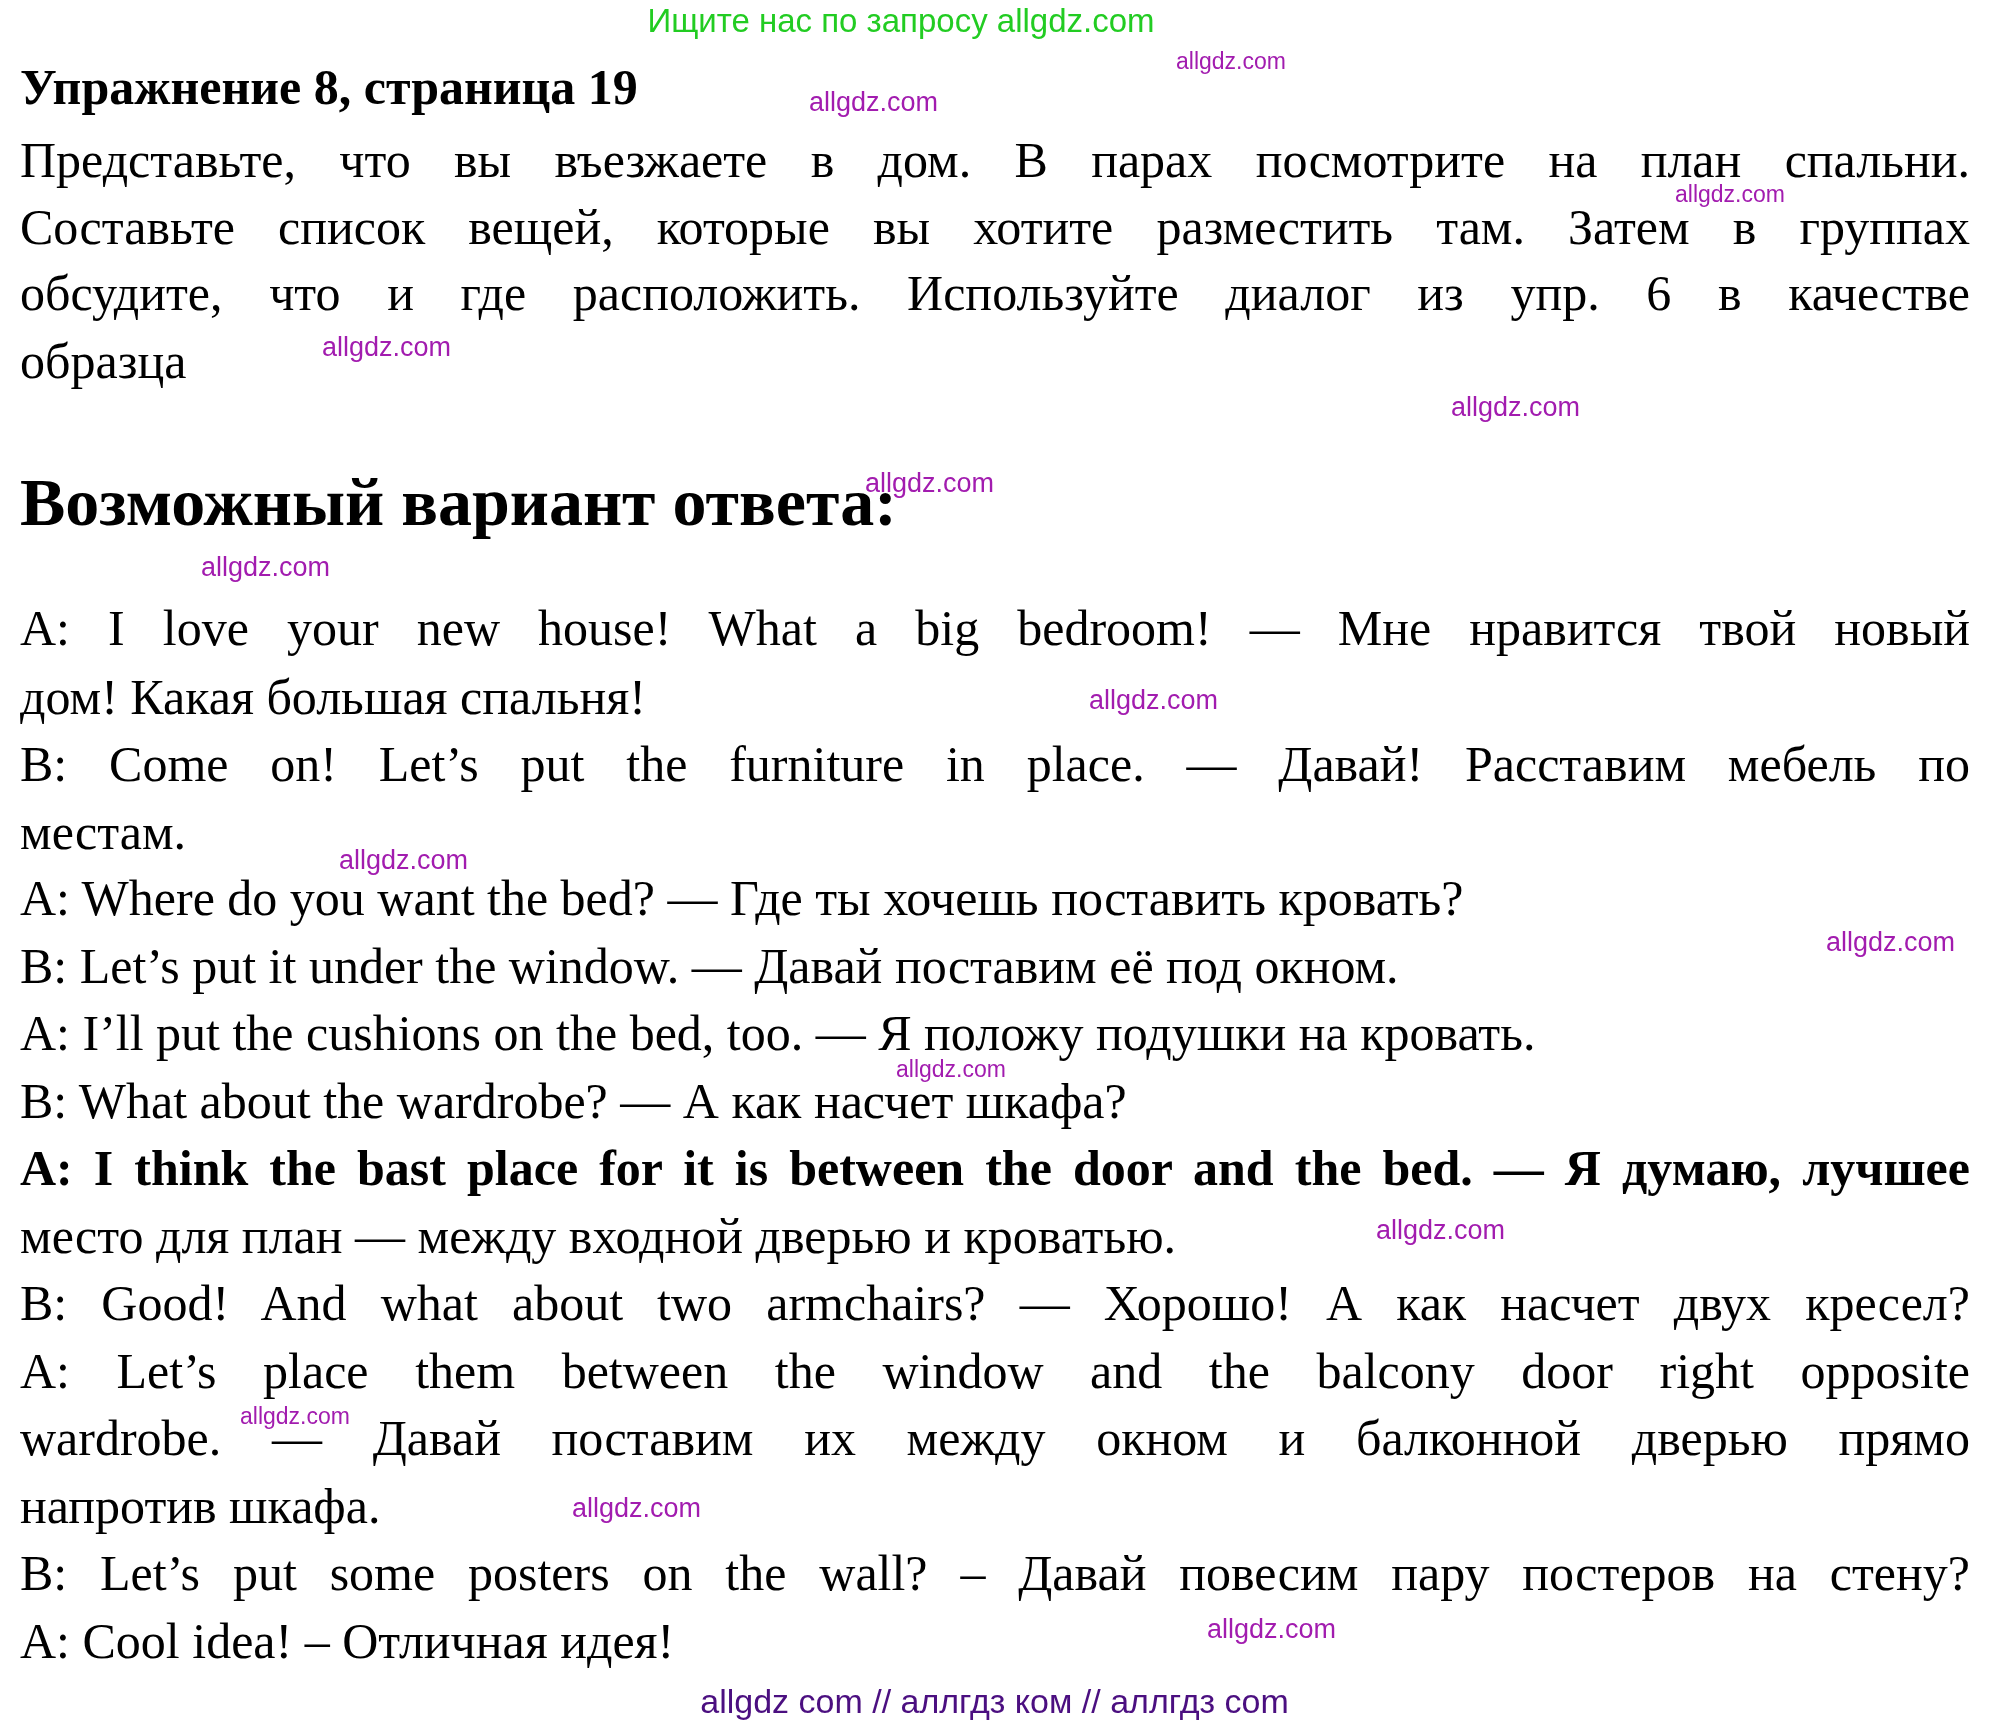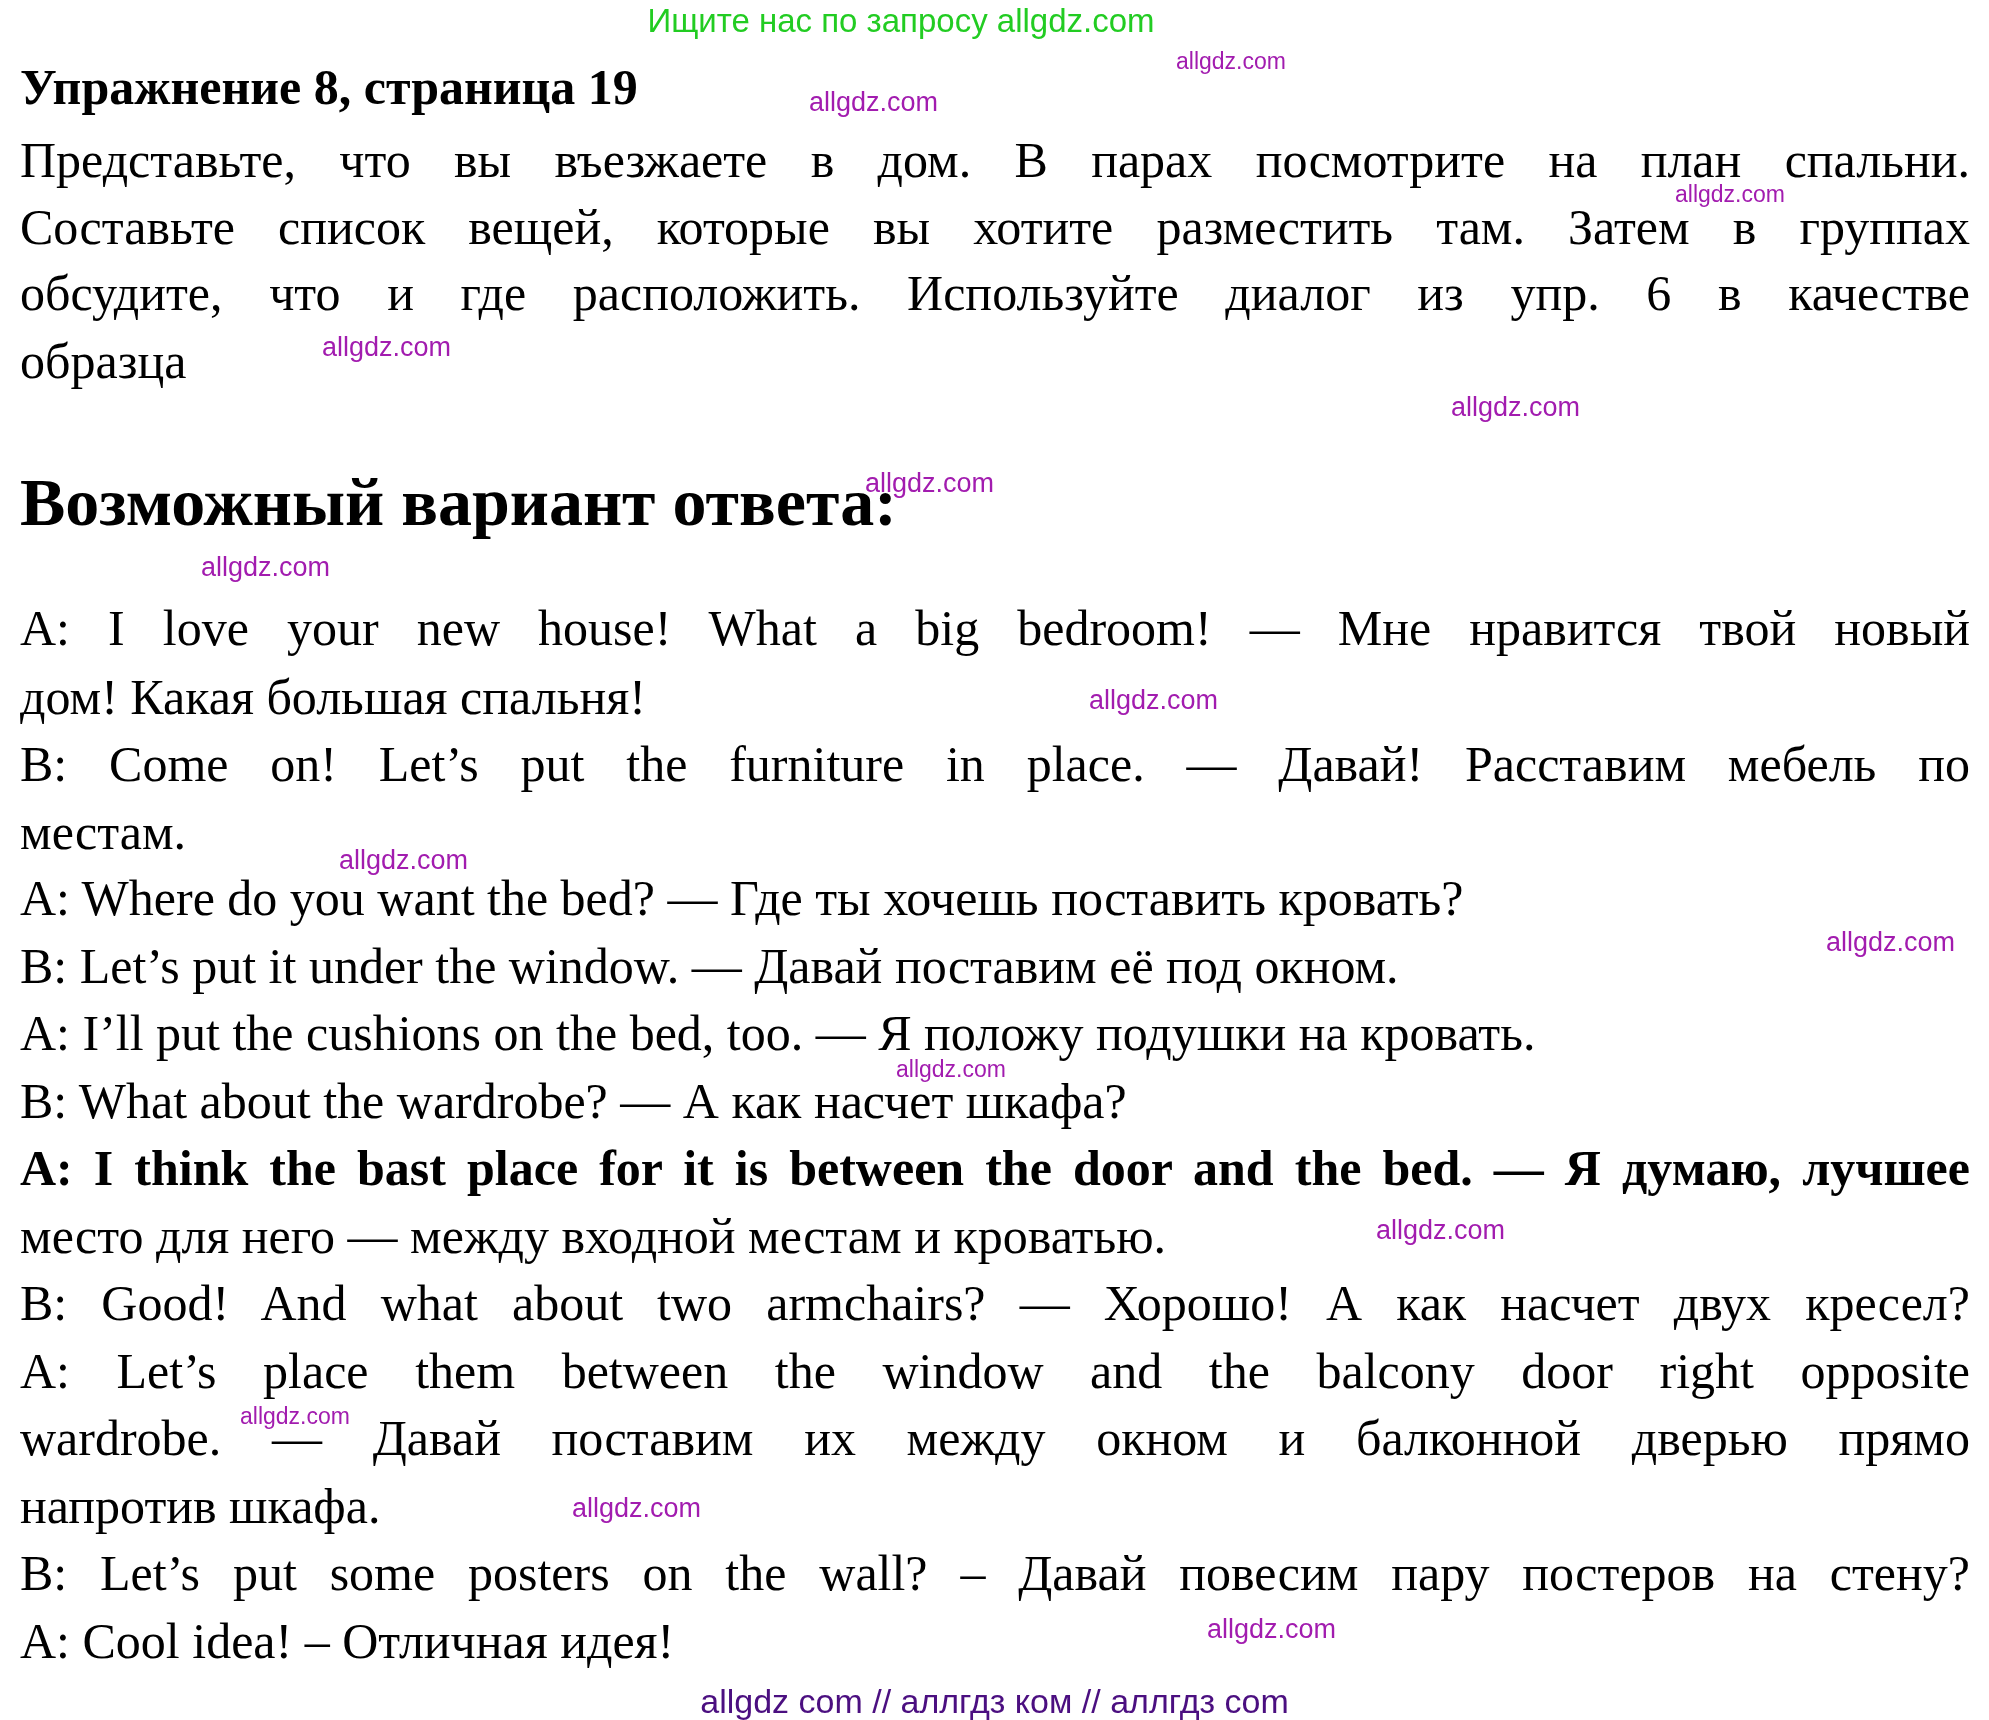--- a/index.html
+++ b/index.html
@@ -37,21 +37,21 @@
 <div>
   <div class="abs dlg justify" style="top:598px;">A: I love your new house! What a big bedroom! —  Мне нравится твой новый</div>
   <div class="abs dlg" style="top:667px;">дом! Какая большая спальня!</div>
   <div class="abs dlg justify" style="top:734px;">B: Come on! Let’s put the furniture in place. — Давай! Расставим мебель по</div>
   <div class="abs dlg" style="top:802px;">местам.</div>
   <div class="abs dlg" style="top:868px;">A: Where do you want the bed? — Где ты хочешь поставить кровать?</div>
   <div class="abs dlg" style="top:936px;">B: Let’s put it under the window. — Давай поставим её под окном.</div>
   <div class="abs dlg" style="top:1003px;">A: I’ll put the cushions on the bed, too. — Я положу подушки на кровать.</div>
   <div class="abs dlg" style="top:1071px;">B: What about the wardrobe? — А как насчет шкафа?</div>
   <div class="abs dlg justify" style="top:1138px;font-weight:bold;">A: I think the bast place for it is between the door and the bed. — Я думаю, лучшее</div>
-  <div class="abs dlg" style="top:1206px;">место для него — между входной местам и кроватью.</div>
+  <div class="abs dlg" style="top:1206px;">место для план — между входной дверью и кроватью.</div>
   <div class="abs dlg justify" style="top:1273px;">B: Good! And what about two armchairs? — Хорошо! А как насчет двух кресел?</div>
   <div class="abs dlg justify" style="top:1341px;">A: Let’s place them between the window and the balcony door right opposite</div>
   <div class="abs dlg justify" style="top:1408px;">wardrobe. — Давай поставим их между окном и балконной дверью прямо</div>
   <div class="abs dlg" style="top:1476px;">напротив шкафа.</div>
   <div class="abs dlg justify" style="top:1543px;">B: Let’s put some posters on the wall? – Давай повесим пару постеров на стену?</div>
   <div class="abs dlg" style="top:1611px;">A: Cool idea! – Отличная идея!</div>
 </div>
 
 <div class="abs wm small" style="left:1176px; top:48px;">allgdz.com</div>
 <div class="abs wm" style="left:809px;  top:87px;">allgdz.com</div>

